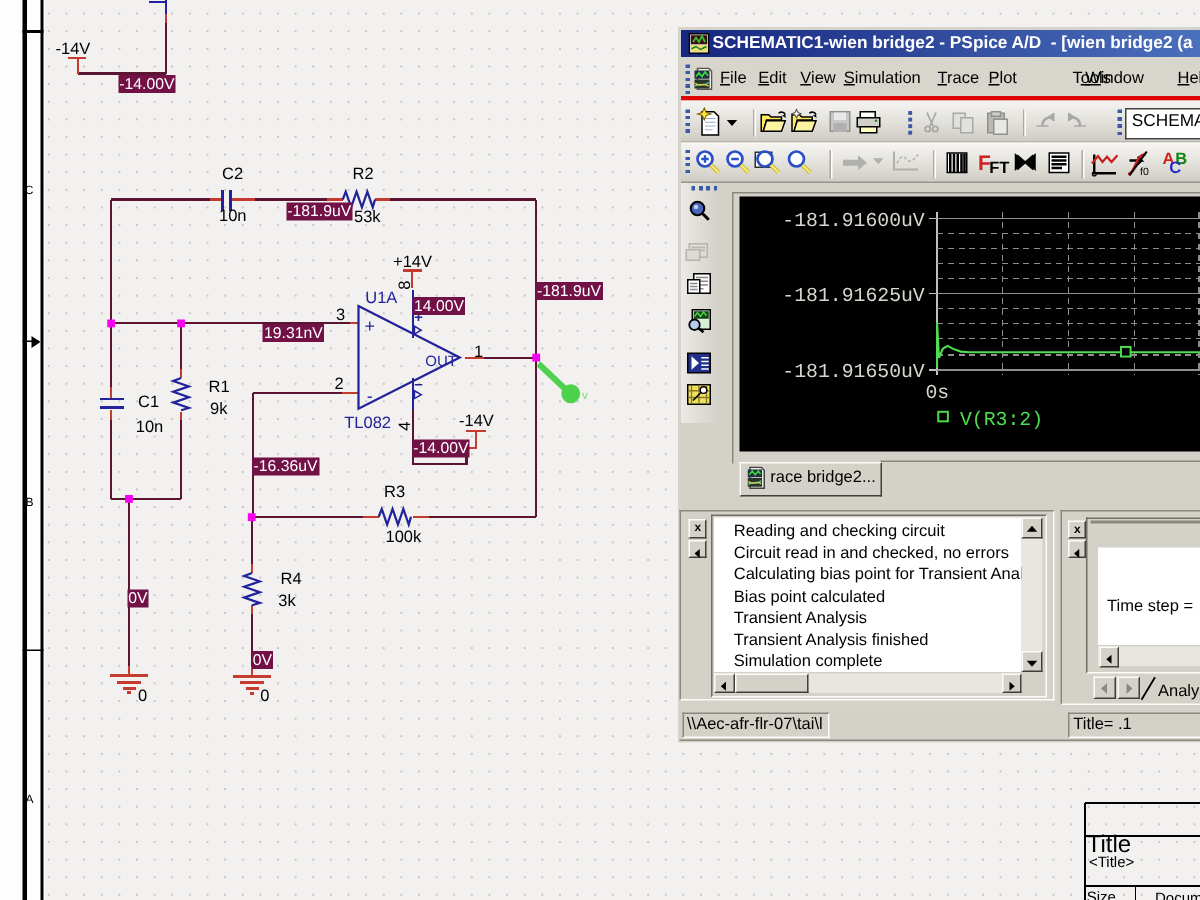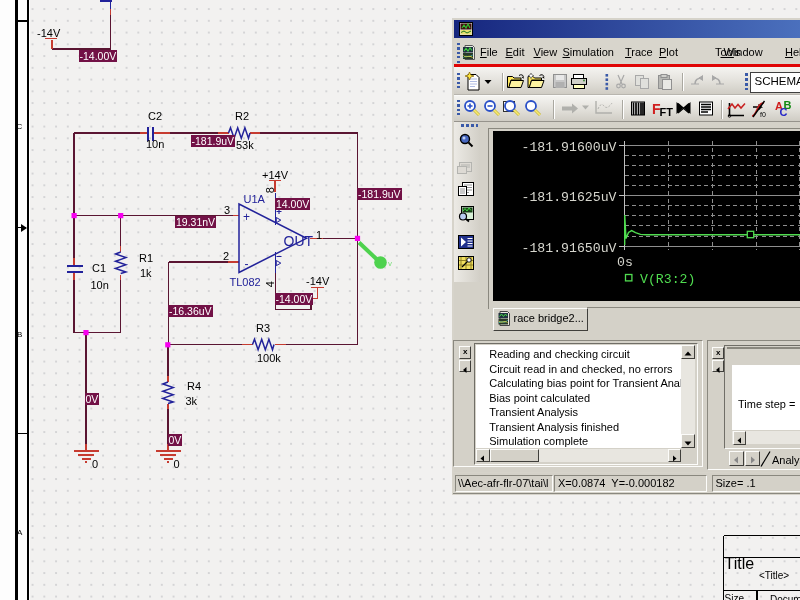--- a/index.html
+++ b/index.html
@@ -75,66 +75,67 @@
 <div class="t" style="left:235px;top:111px">R2</div>
 <div class="t" style="left:236px;top:139.5px">53k</div>
 <div class="t" style="left:262px;top:170px">+14V</div>
 <div class="t" style="left:224px;top:205px">3</div>
 <div class="t" style="left:223px;top:251px">2</div>
 <div class="t" style="left:316px;top:229.5px">1</div>
 <div class="t" style="left:306px;top:275.5px">-14V</div>
 <div class="t" style="left:92px;top:262.5px">C1</div>
 <div class="t" style="left:90.5px;top:279.5px">10n</div>
 <div class="t" style="left:139px;top:253px">R1</div>
-<div class="t" style="left:140px;top:268px">1k</div>
+<div class="t" style="left:140px;top:268px">9k</div>
 <div class="t" style="left:256px;top:322.5px">R3</div>
 <div class="t" style="left:257px;top:352.5px">100k</div>
 <div class="t" style="left:187px;top:381px">R4</div>
 <div class="t" style="left:185.5px;top:396px">3k</div>
 <div class="t" style="left:92px;top:459px">0</div>
 <div class="t" style="left:173.5px;top:459px">0</div>
 <div class="t vert" style="left:264.5px;top:187px">8</div>
 <div class="t vert" style="left:265px;top:280.5px">4</div>
 
 <div class="bt" style="left:243.5px;top:193.5px">U1A</div>
-<div class="bt" style="left:283.5px;top:236px;font-size:14px">OUT</div>
+<div class="bt" style="left:283.5px;top:236px;font-size:10px">OUT</div>
 <div class="bt" style="left:229.5px;top:276.5px">TL082</div>
 <div class="bt" style="left:243px;top:212px;font-size:12px">+</div>
 <div class="bt" style="left:244.5px;top:259px;font-size:12px">-</div>
 
 <div class="mb" style="left:78.5px;top:50px">-14.00V</div>
 <div class="mb" style="left:190.5px;top:134.5px">-181.9uV</div>
 <div class="mb" style="left:175px;top:216px">19.31nV</div>
 <div class="mb" style="left:275px;top:198px">14.00V</div>
 <div class="mb" style="left:274.5px;top:292.5px">-14.00V</div>
 <div class="mb" style="left:168px;top:305px">-16.36uV</div>
 <div class="mb" style="left:357px;top:187.5px">-181.9uV</div>
 <div class="mb" style="left:84.5px;top:393px">0V</div>
 <div class="mb" style="left:167.5px;top:434px">0V</div>
 
 <svg class="ab" style="left:700px;top:520px" width="100" height="80">
  <g stroke="#000" stroke-width="1.2" fill="none" shape-rendering="crispEdges">
   <path d="M23.5,15.5 V80 M23.5,15.5 H100 M23.5,37.5 H100 M23.5,70.5 H100 M57,70.5 V80"></path>
  </g>
 </svg>
 <div class="t" style="left:724.5px;top:558px;font-size:16px">Title</div>
-<div class="t" style="left:759px;top:569.5px;font-size:10px">&lt;Title&gt;</div>
+<div class="t" style="left:726px;top:569.5px;font-size:10px">&lt;Title&gt;</div>
 <div class="t" style="left:724.5px;top:592.5px;font-size:10px">Size</div>
 <div class="t" style="left:770px;top:593.5px;font-size:10px">Docum</div>
 
 <div class="ab" id="win" style="left:452px;top:18px;width:348px;height:477px;background:#d6d3ca"></div>
 
 <div class="ab" style="left:453.5px;top:20px;width:346.5px;height:17.5px;background:linear-gradient(to right,#16267e,#4b70bd)"></div>
 <svg class="ab" style="left:458.5px;top:21.5px" width="14" height="14">
  <rect x="0.5" y="0.5" width="13" height="13" fill="#ddd" stroke="#000"></rect>
  <rect x="1.5" y="1.5" width="11" height="6" fill="#401010"></rect>
  <path d="M3,6 L5,3 L7,6 L9,2 L11,6" stroke="#30c030" stroke-width="1.2" fill="none"></path>
  <rect x="1.5" y="8" width="11" height="4.5" fill="#e8e070"></rect>
  <path d="M2,10.5 L5,9 L8,11 L12,9" stroke="#207820" stroke-width="1" fill="none"></path>
 </svg>
+<div class="ab" style="left:475px;top:22.5px;width:325px;height:14px;overflow:hidden;color:#fff;font:bold 11.5px 'Liberation Sans',sans-serif;white-space:nowrap">SCHEMATIC1-wien bridge2 - PSpice A/D&nbsp; - [wien bridge2 (a</div>
 
 <div class="ab" style="left:453.5px;top:37.5px;width:346.5px;height:27px;background:#d8d5cc"></div>
 <div class="ab" style="left:456.8px;top:43px;width:3px;height:20px;background:repeating-linear-gradient(to bottom,#3a5aa8 0,#3a5aa8 2.2px,rgba(0,0,0,0) 2.2px,rgba(0,0,0,0) 4.4px)"></div>
 <svg class="ab" style="left:461.5px;top:45px" width="13" height="15">
  <path d="M3,0.5 H10.5 L12.5,2.5 V14.5 H3 Z" fill="#e8e8e0" stroke="#555"></path>
  <rect x="1" y="2" width="10" height="5.5" fill="#203040"></rect>
  <path d="M2,6 L4,3.5 L6,6 L8,3 L10,5.5" stroke="#40d840" stroke-width="1.1" fill="none"></path>
  <rect x="1" y="8" width="10" height="6" fill="#283828"></rect>
  <path d="M1.5,12.5 C4,9.5 7,13.5 10.5,10" stroke="#40c8c8" stroke-width="1" fill="none"></path>
  <path d="M1.5,10.5 C4,13.5 7,9.5 10.5,12.5" stroke="#d8d040" stroke-width="1" fill="none"></path>
@@ -456,20 +457,17 @@
       </svg></div>
 <svg class="ab" style="left:759px;top:450.5px" width="41" height="16">
  <path d="M11,0.5 L2,15.5" stroke="#000" stroke-width="1.2" fill="none"></path>
  <text x="13" y="13" font-family="'Liberation Sans',sans-serif" font-size="11" fill="#000">Analys</text>
 </svg>
 
 <div class="ab" style="left:452.8px;top:472.5px;width:347.2px;height:19.8px;background:#d4d1c8"></div>
 <div class="ab" style="left:455px;top:474.8px;width:96px;height:14.8px;border:1px solid;border-color:#8a887f #fcfcfa #fcfcfa #8a887f;overflow:hidden">
       <span style="font:11px 'Liberation Sans';white-space:nowrap;position:absolute;left:2px;top:1.5px">\\Aec-afr-flr-07\tai\l</span>
     </div>
-<div class="ab" style="left:554px;top:474.8px;width:151px;height:14.8px;border:1px solid;border-color:#8a887f #fcfcfa #fcfcfa #8a887f;overflow:hidden">
-      <span style="font:11px 'Liberation Sans';white-space:nowrap;position:absolute;left:3px;top:1.5px">X=0.0874&nbsp; Y=-0.000182</span>
-    </div>
 <div class="ab" style="left:711.5px;top:474.8px;width:88.5px;height:14.8px;border:1px solid;border-color:#8a887f #fcfcfa #fcfcfa #8a887f;overflow:hidden">
-      <span style="font:11px 'Liberation Sans';white-space:nowrap;position:absolute;left:3px;top:1.5px">Size= .1</span>
+      <span style="font:11px 'Liberation Sans';white-space:nowrap;position:absolute;left:3px;top:1.5px">Title= .1</span>
     </div>
 <div class="ab" style="left:452.8px;top:492.8px;width:347.2px;height:1.4px;background:#8a887f"></div>
 </div>
 
 </body></html>

